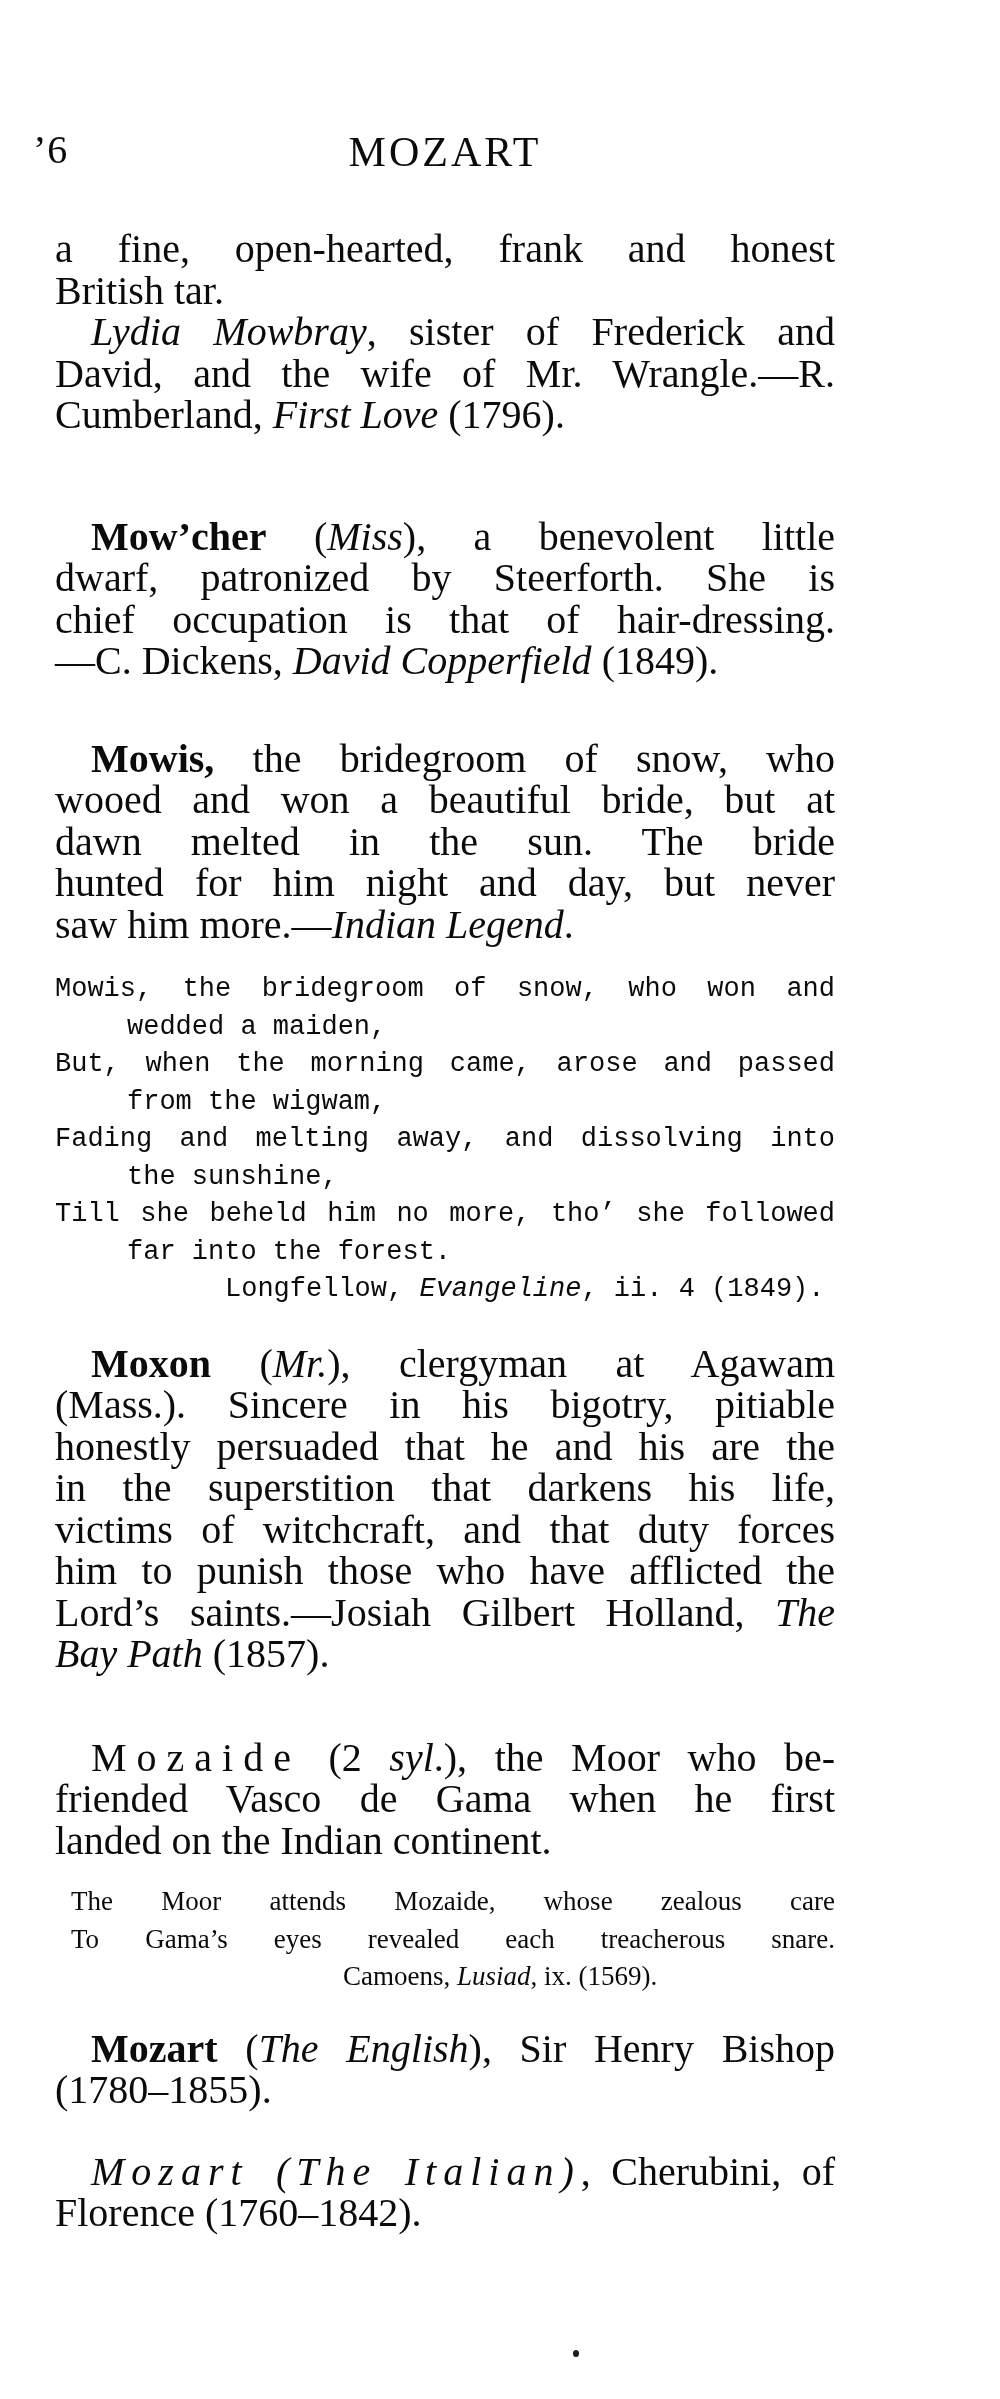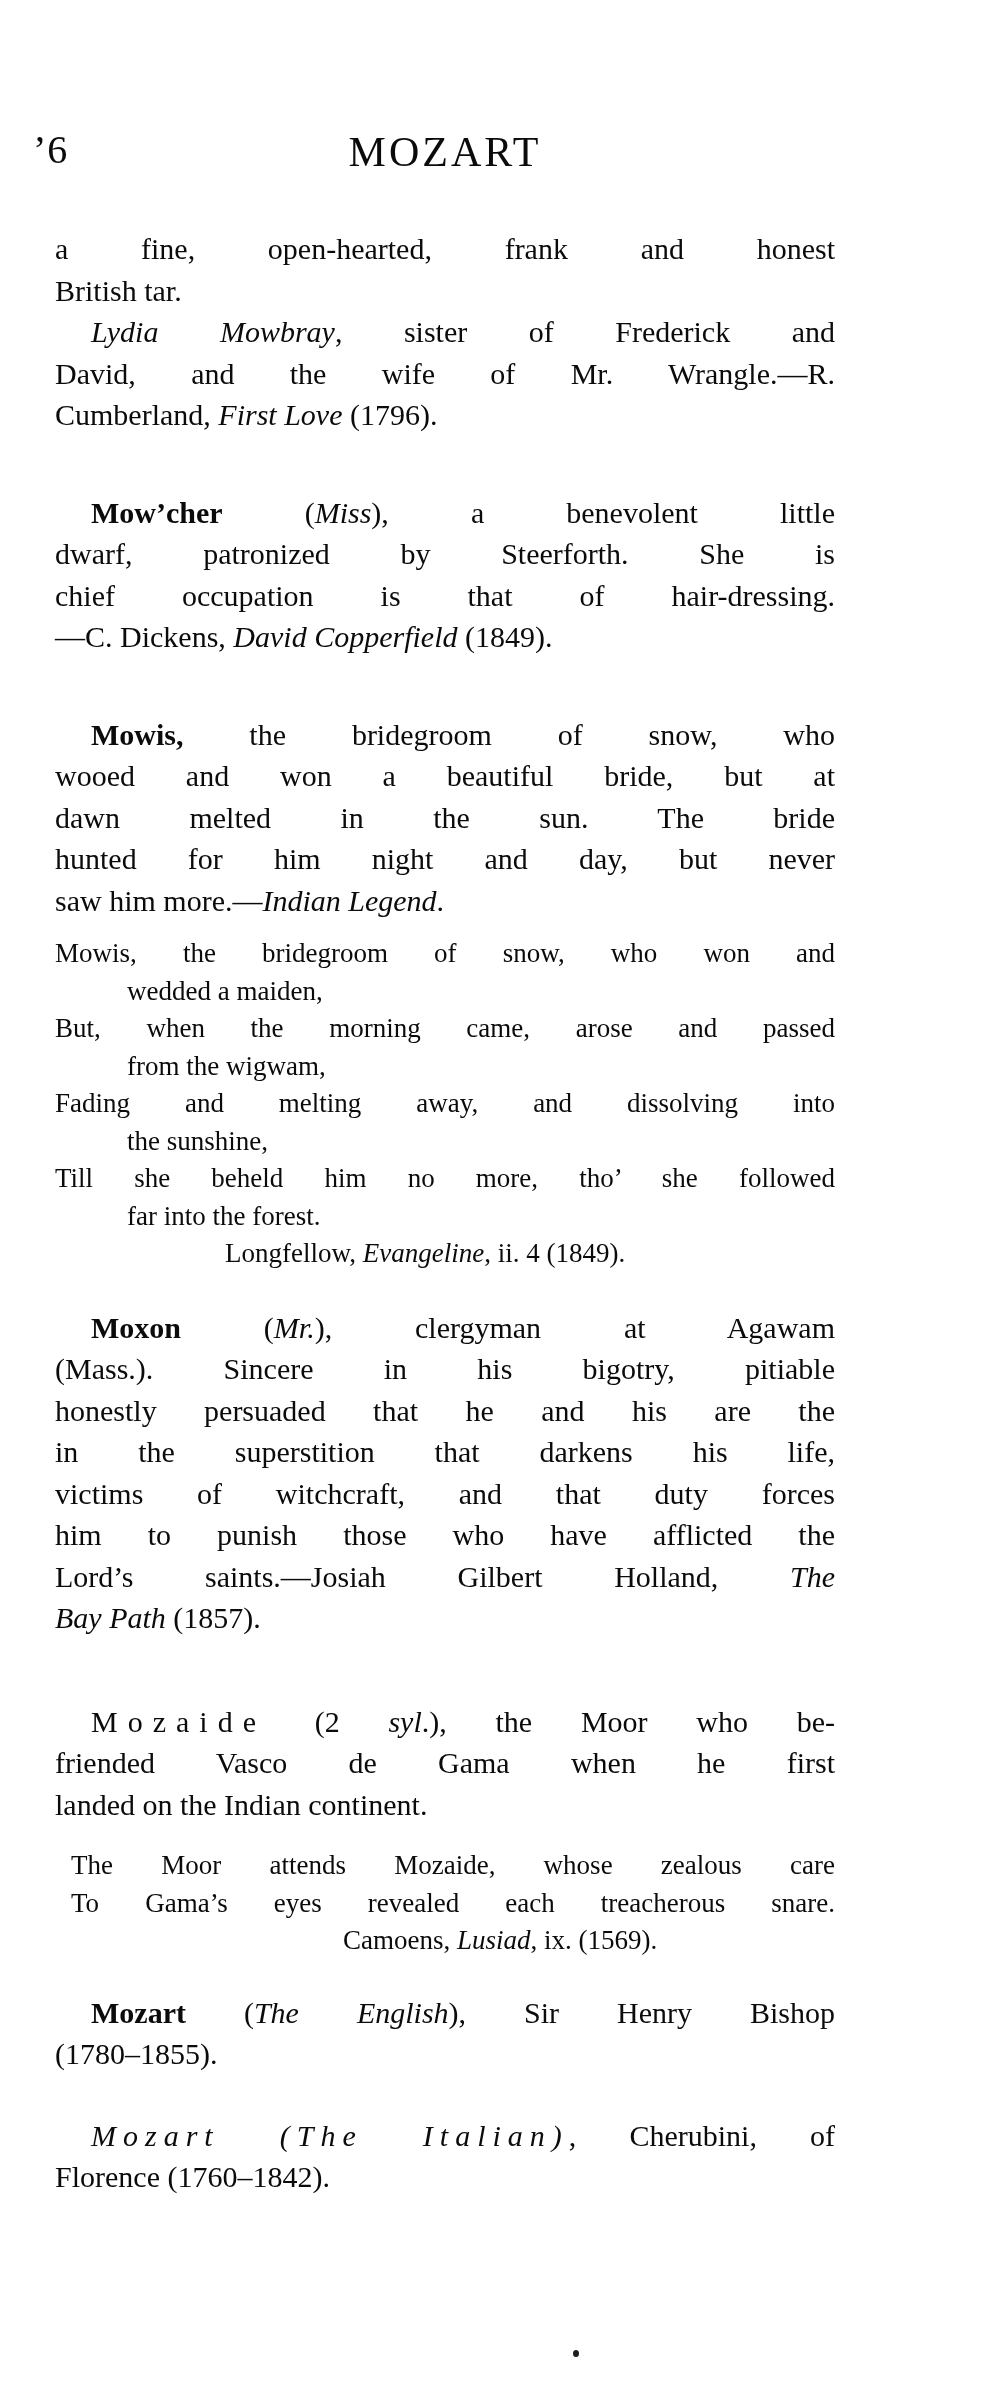--- a/index.html
+++ b/index.html
@@ -25,37 +25,37 @@
     left: -22px;
     top: 126px;
     font-size: 40px;
     letter-spacing: 1px;
   }
   .runhead {
     font-size: 42px;
     letter-spacing: 3px;
   }
   .col { margin-left: 55px; width: 780px; }
-  .entry { font-size: 30px; line-height: 41.5px; }
+  .entry { font-size: 40px; line-height: 41.5px; }
   .quoteblock { font-size: 27px; line-height: 37.5px; }
   .ln { text-align: left; text-justify: inter-word; }
   .ln.j { text-align: justify; text-align-last: justify; }
   .ln.first { text-indent: 36px; }
   .ln.ind { padding-left: 72px; }
   .ln.attr1 { padding-left: 170px; }
   .ln.attr2 { padding-left: 272px; }
   .ln span.i { font-style: italic; }
   .ln span.b { font-weight: bold; }
   .ln span.bls { font-weight: normal; letter-spacing: 10px; }
   .ln span.ils { font-style: italic; letter-spacing: 7px; }
   
   .m-a  { margin-top: 42px; }
-  .m-b  { margin-top: 56px; }
+  .m-b  { margin-top: 80px; }
   .m-c  { margin-top: 56px; }
-  .m-cv { margin-top: 14px; }
+  .m-cv { margin-top: 26px; font-family: Liberation Mono, monospace; }
   .m-d  { margin-top: 34px; }
   .m-e  { margin-top: 62px; }
   .m-ev { margin-top: 22px; margin-left: 16px; }
   .m-f  { margin-top: 32px; }
   .m-g  { margin-top: 40px; }
   .ink-dot {
     position: absolute;
     left: 573px;
     top: 2350px;
     width: 6px;

